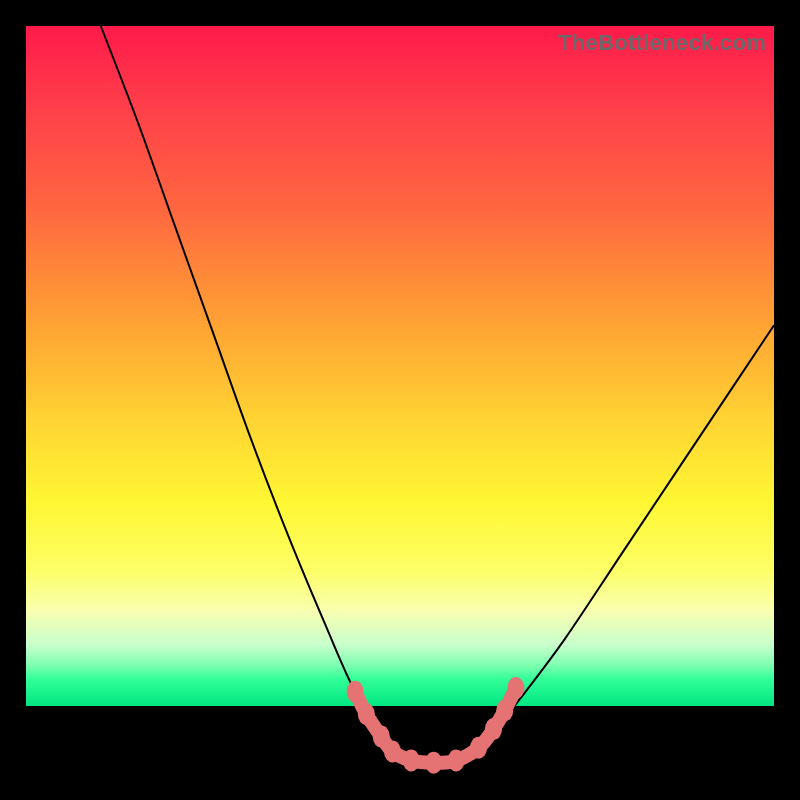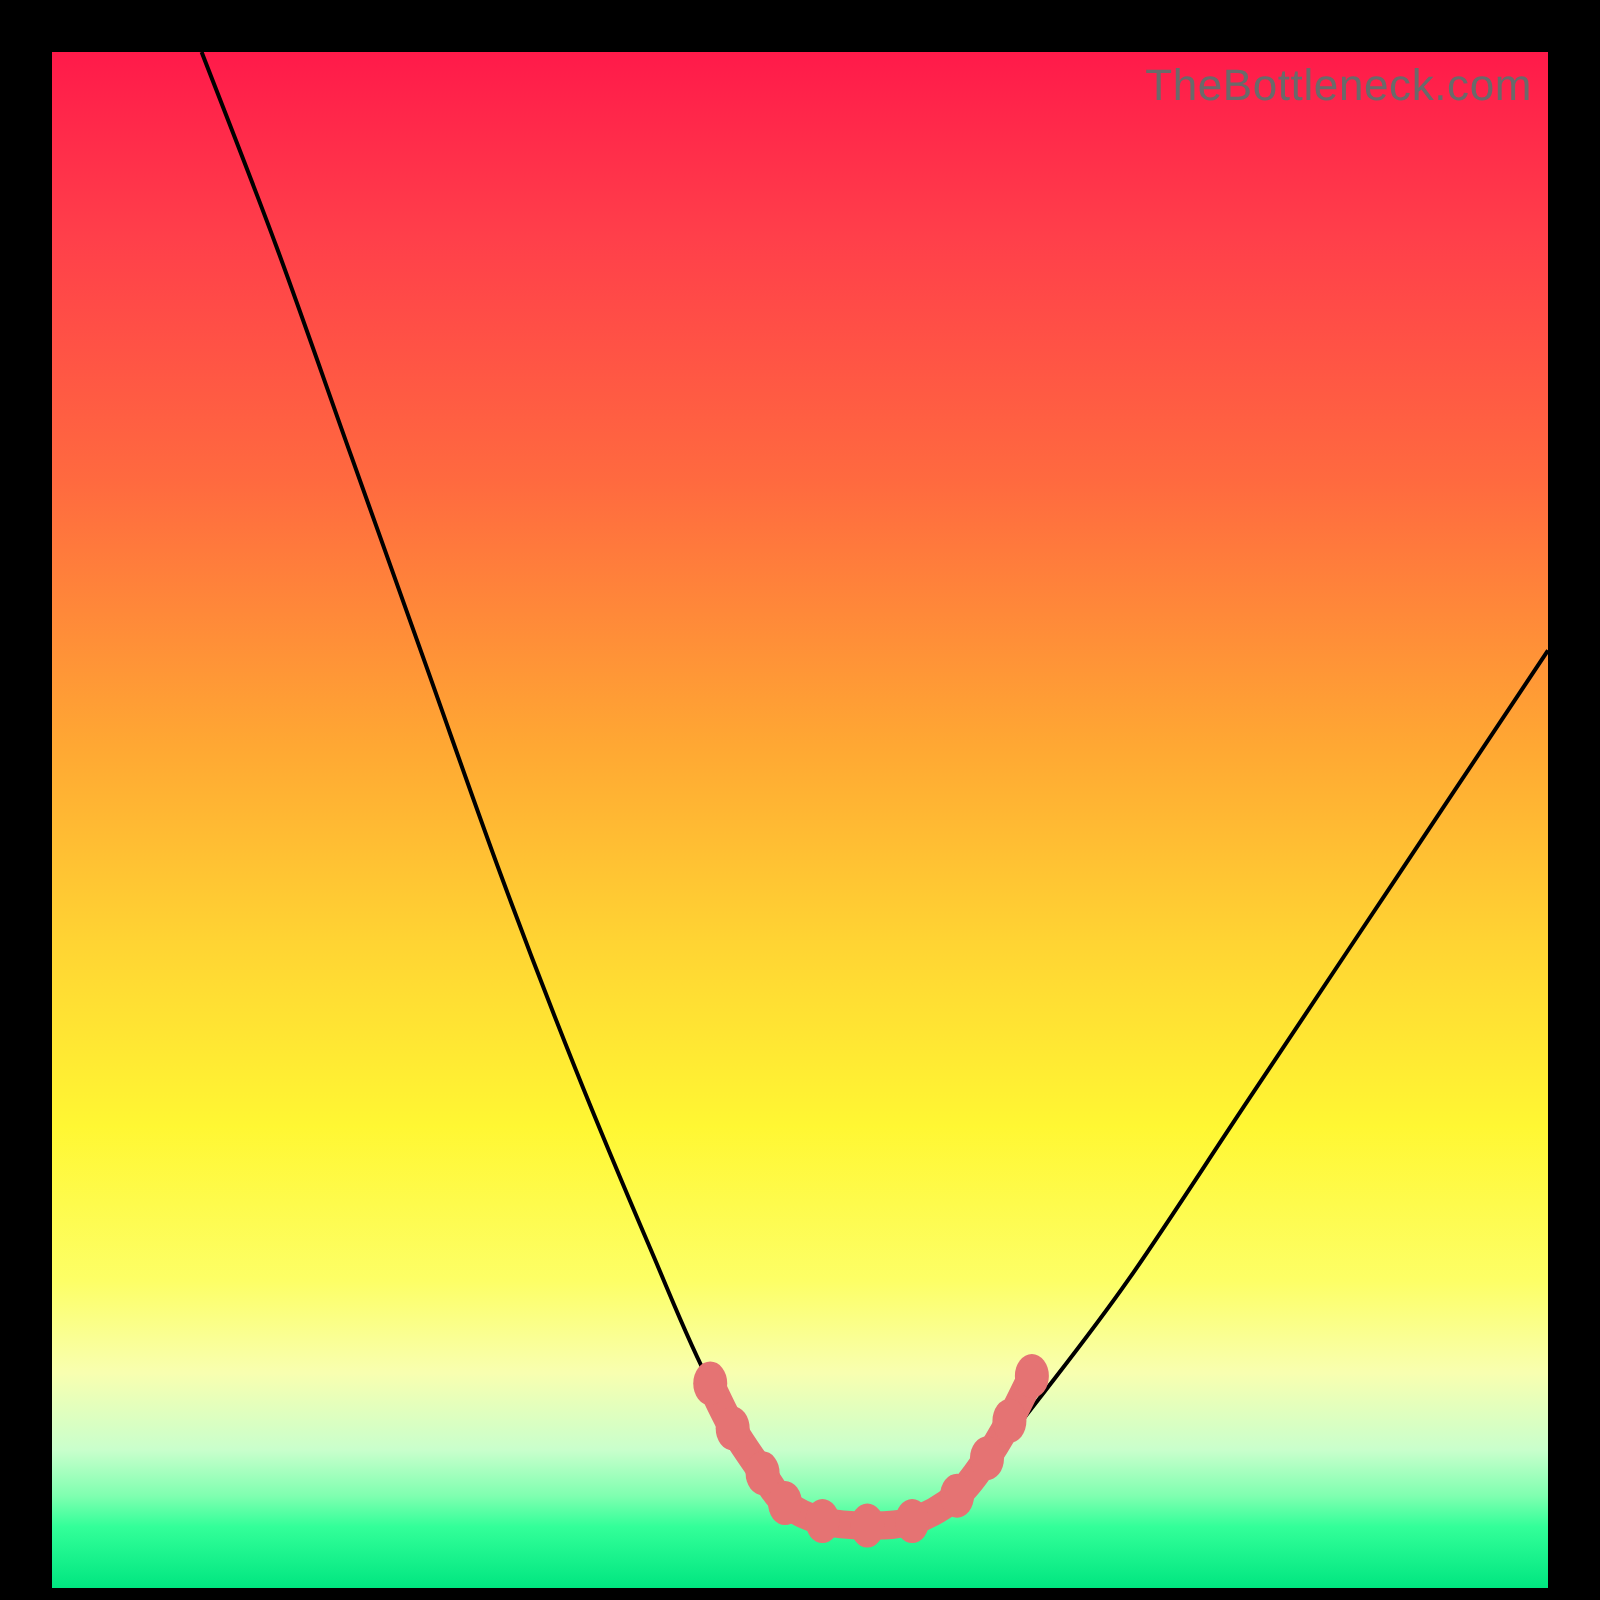--- a/index.html
+++ b/index.html
@@ -9,36 +9,37 @@
     height: 800px;
     background: #000;
     overflow: hidden;
     font-family: Arial, Helvetica, sans-serif;
   }
   .frame {
     position: absolute;
     left: 26px;
     top: 26px;
     width: 748px;
-    height: 768px;
+    height: 680px;
     background: linear-gradient(
       to bottom,
       #ff1a4a 0%,
       #ff3f4a 12%,
       #ff6a3f 28%,
       #ffa733 45%,
       #ffd433 58%,
       #fff733 70%,
       #fdff66 80%,
       #f8ffb0 86%,
       #c9ffcc 91%,
       #7fffb0 94%,
       #33ff99 96%,
       #00e680 100%
     );
+    font-weight: bold;
   }
   .watermark {
     position: absolute;
     top: 4px;
     right: 8px;
     color: #6a6a6a;
     font-size: 22px;
     letter-spacing: 0.3px;
     user-select: none;
   }

